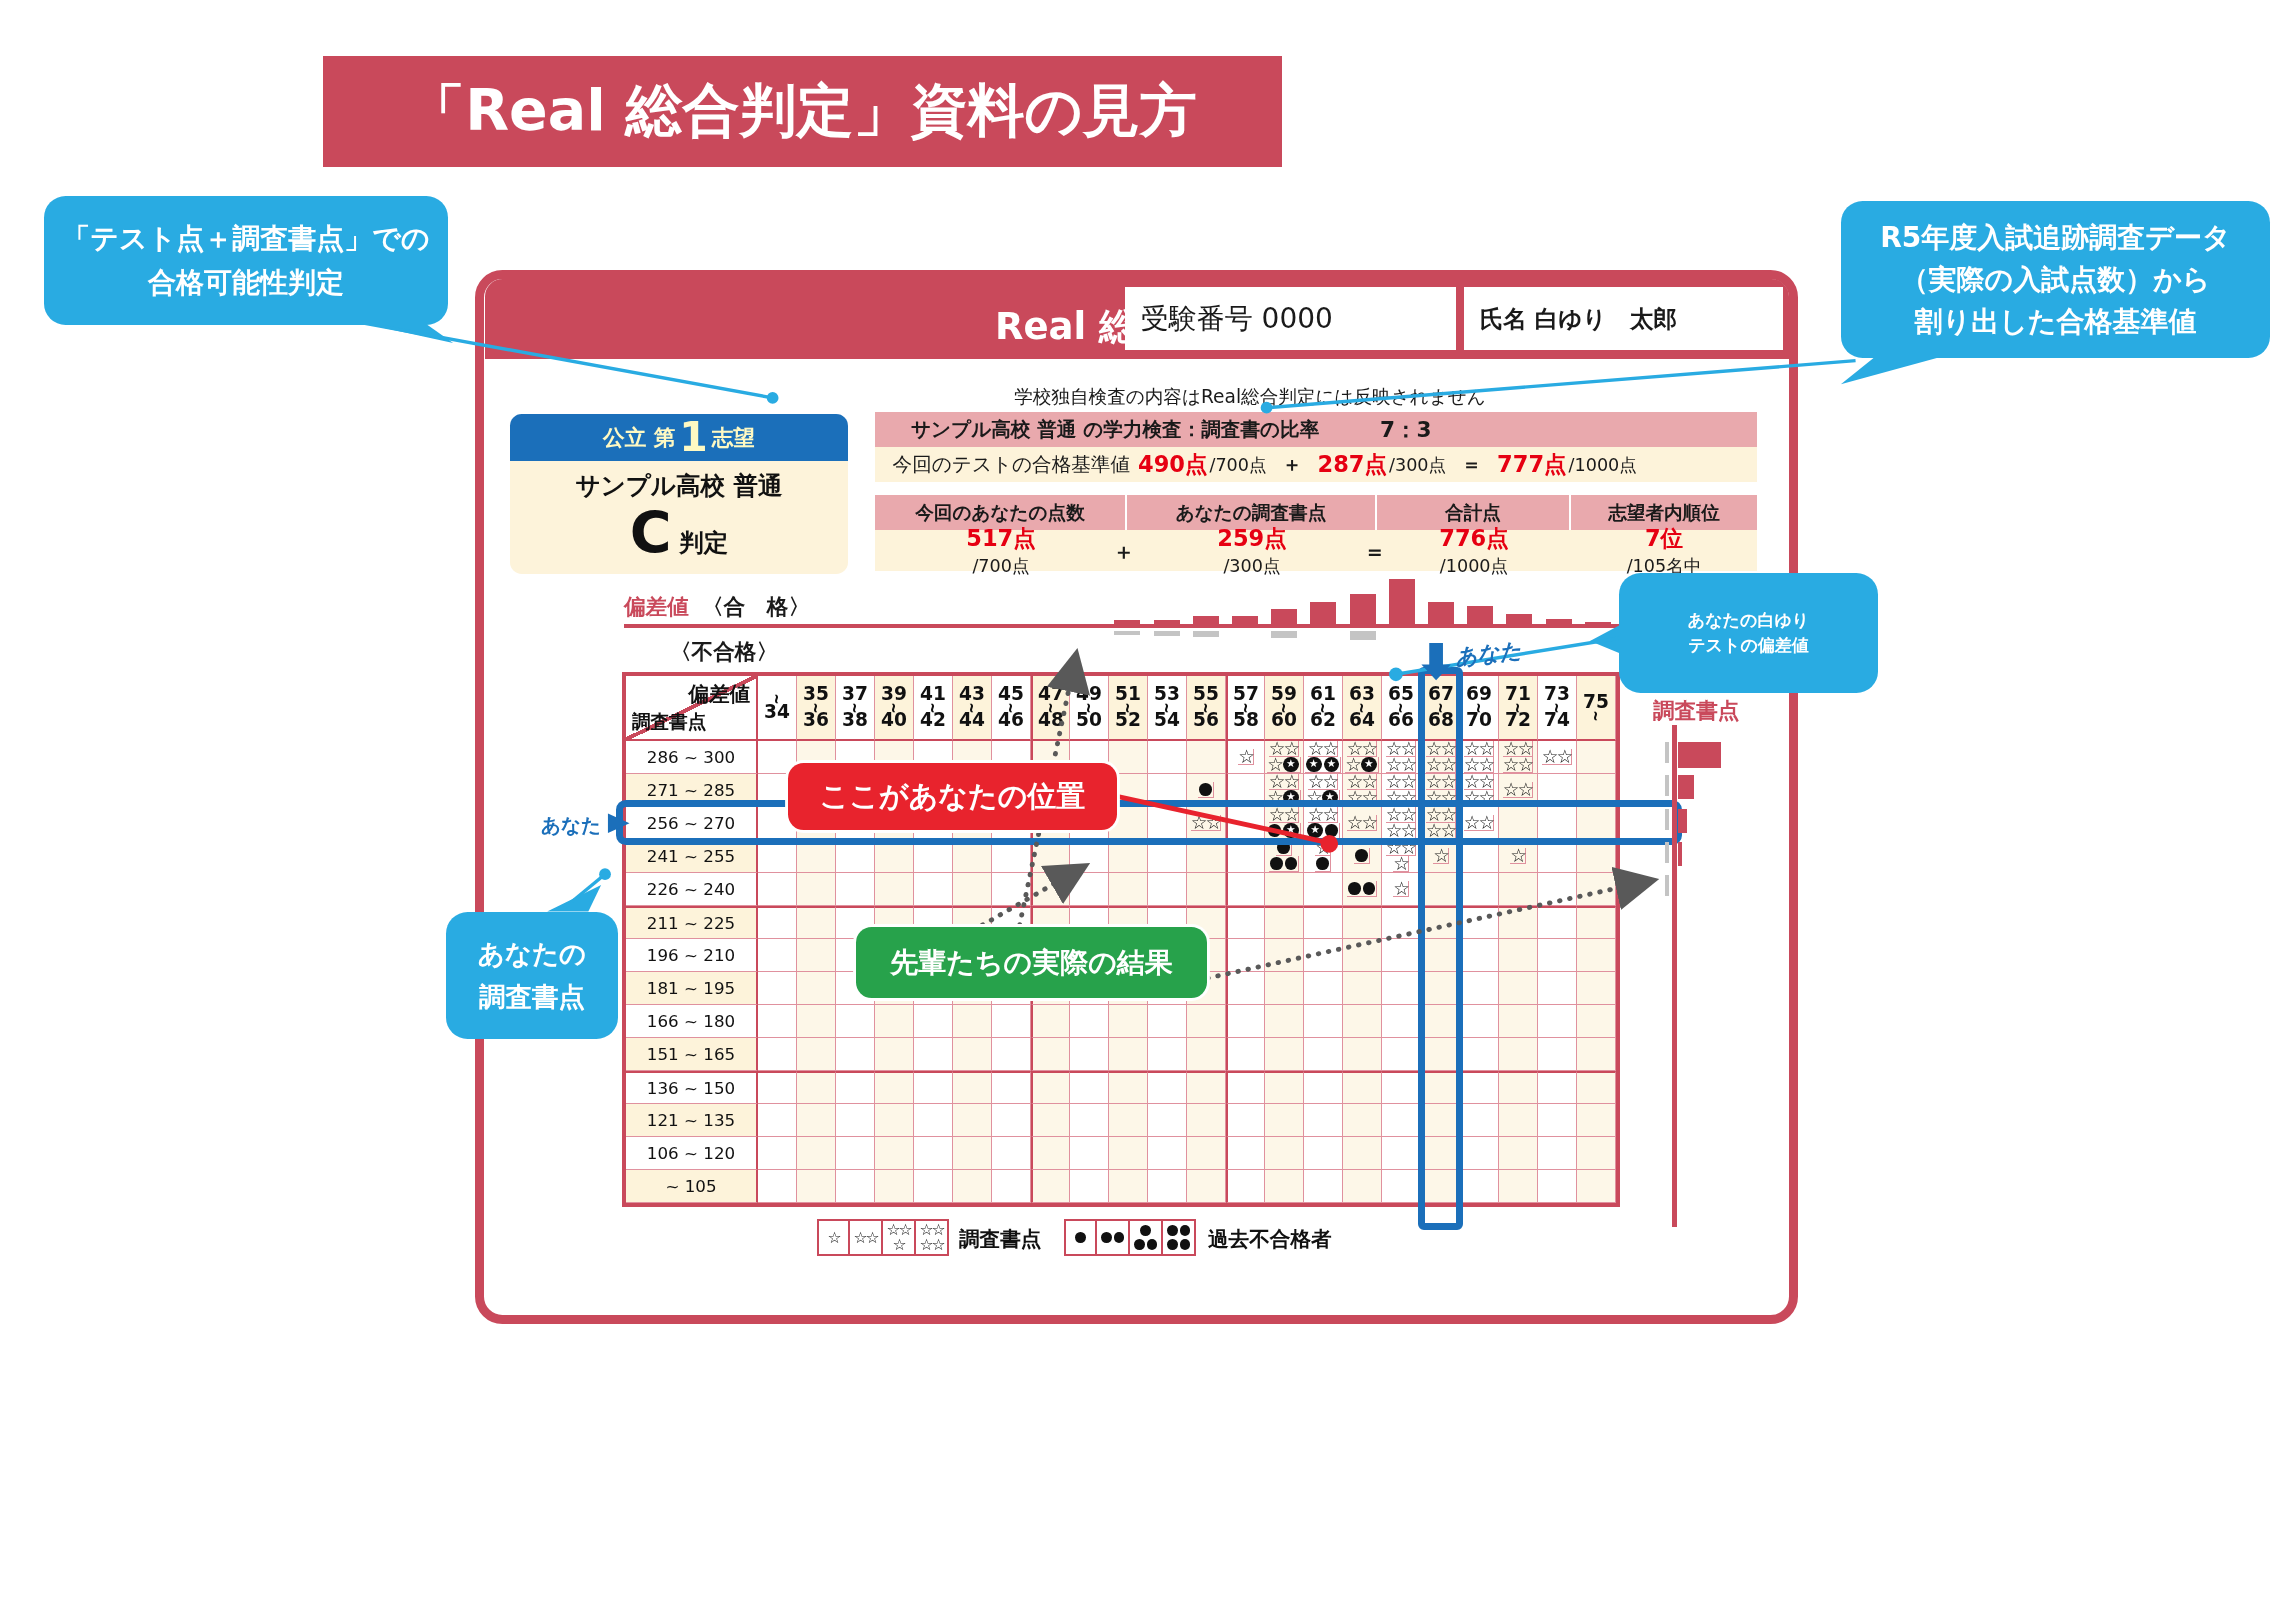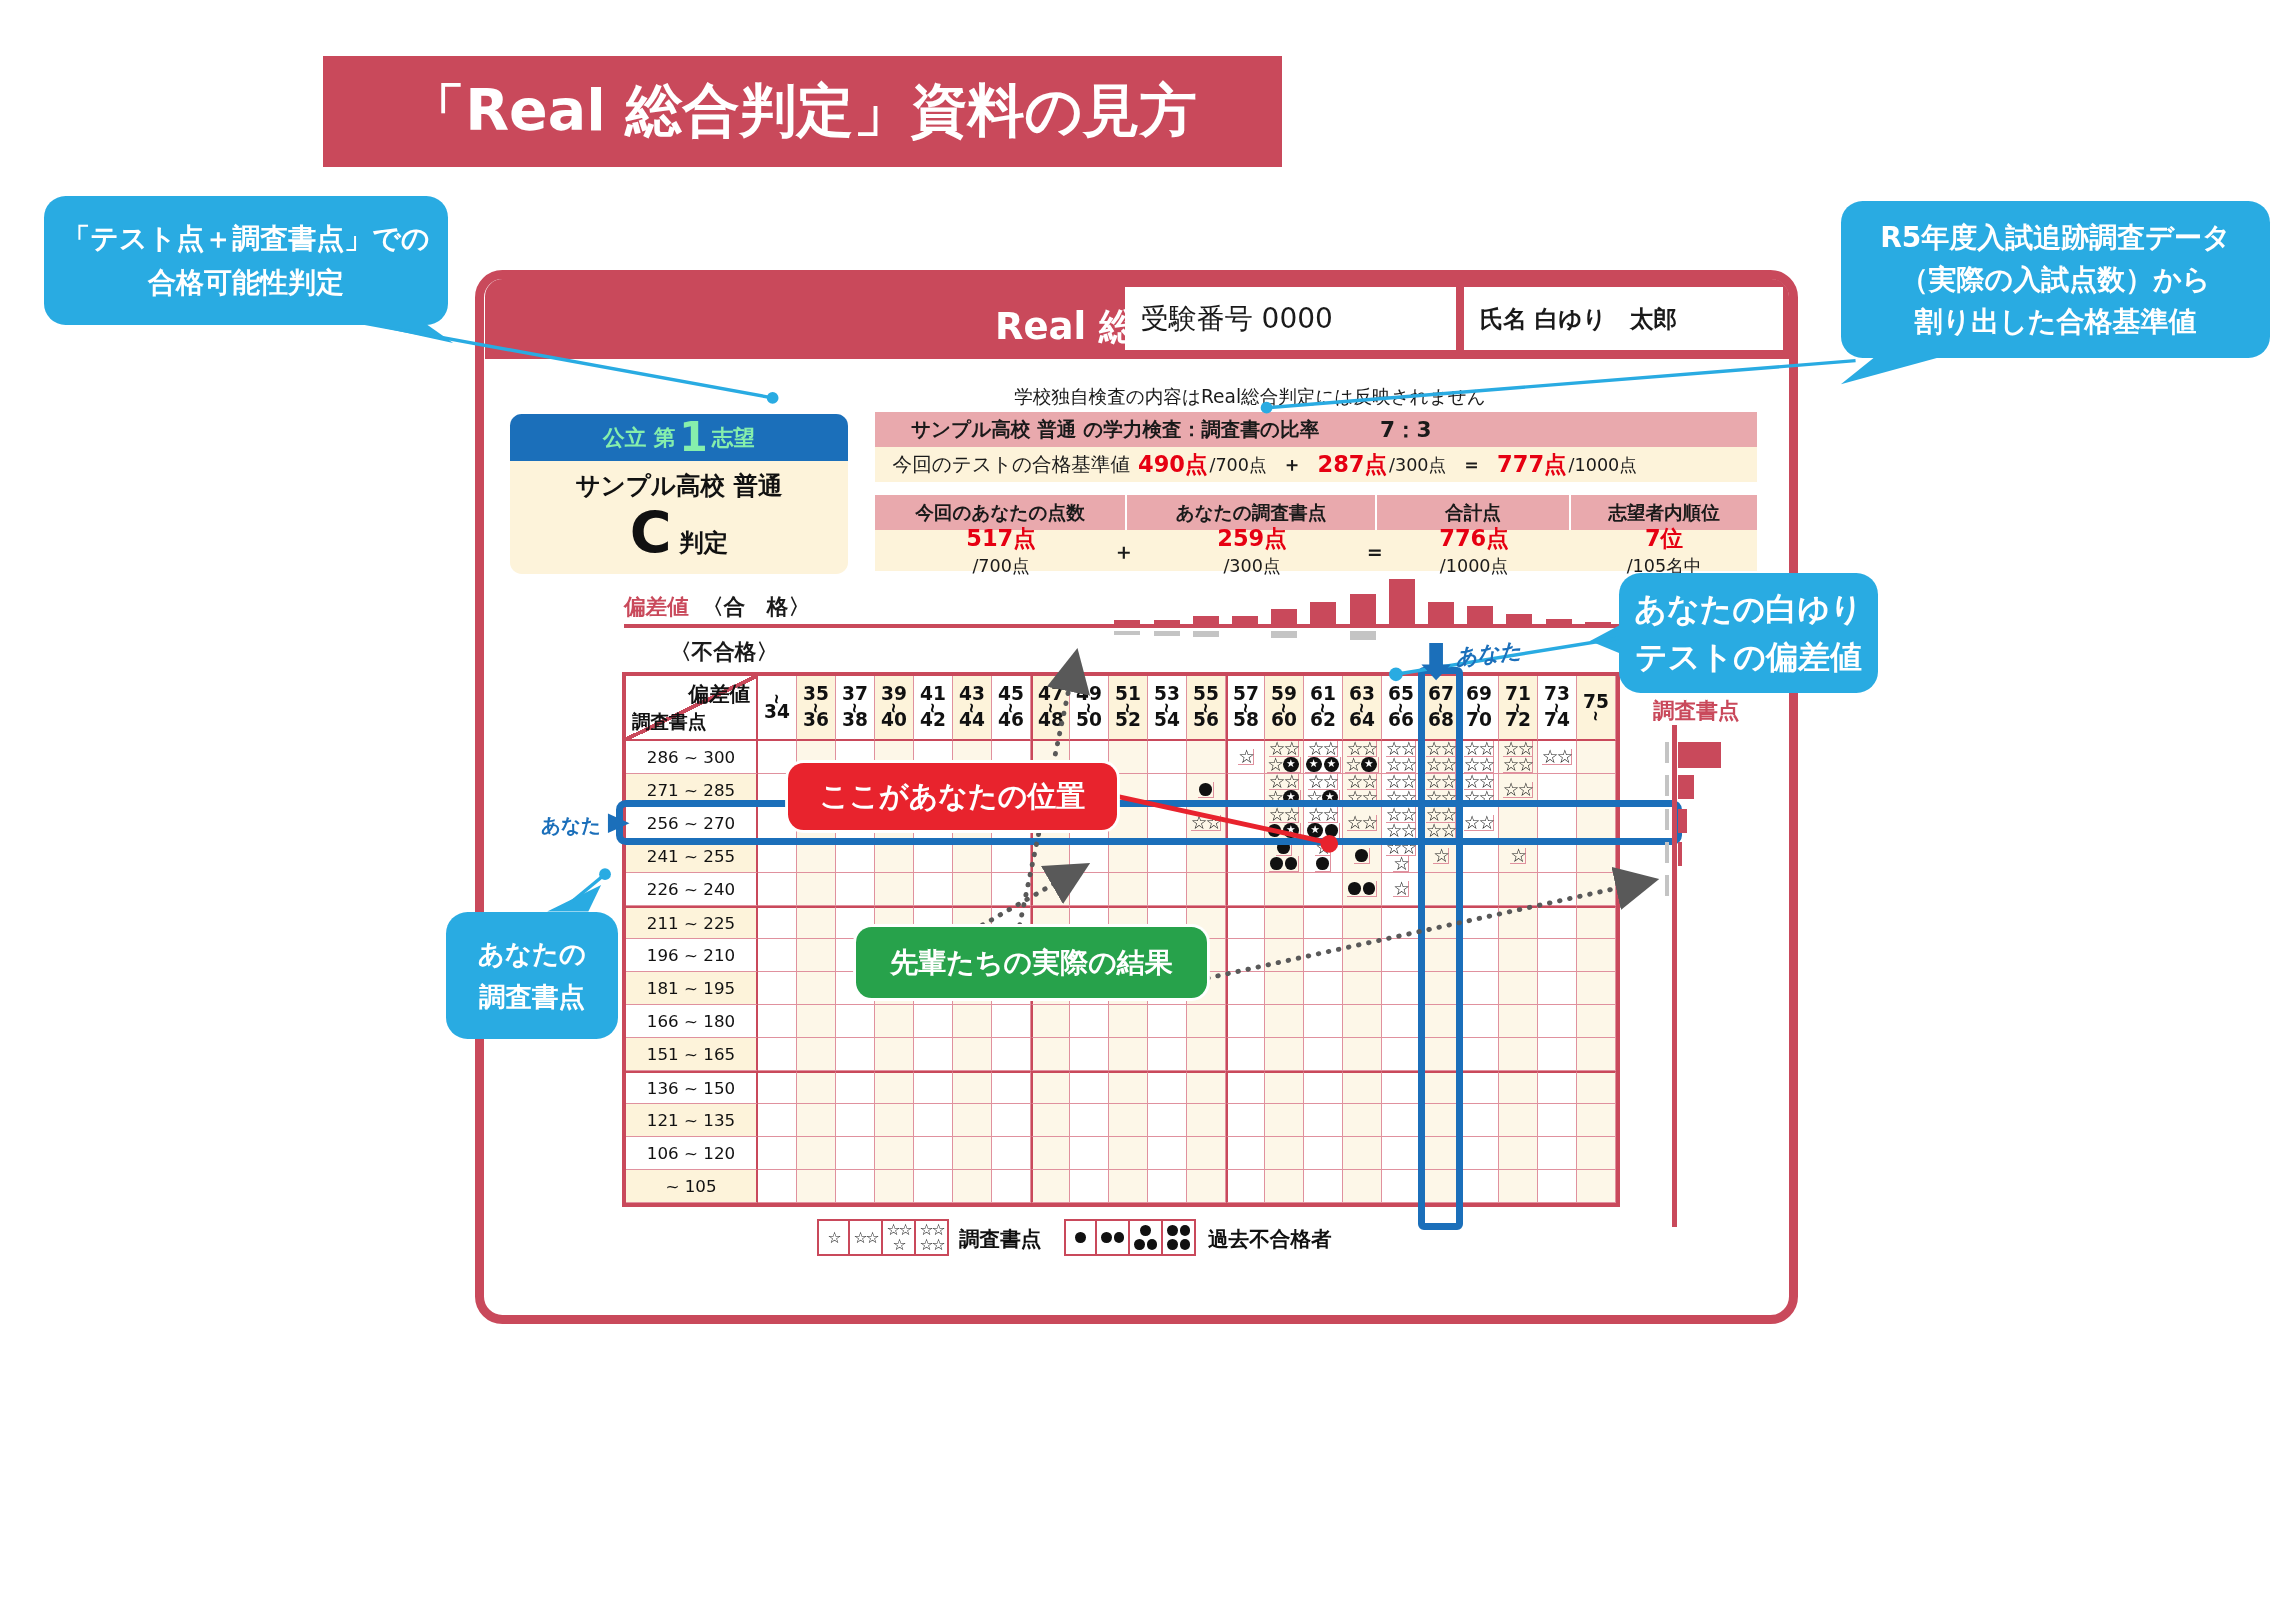--- a/index.html
+++ b/index.html
@@ -14,40 +14,40 @@
 
   
   .banner{left:323px;top:56px;width:959px;height:111px;background:var(--red);
     color:#fff;font-size:57px;font-weight:bold;display:flex;align-items:center;justify-content:center;z-index:1;}
 
   
   .bubble{background:var(--blue);color:#fff;font-weight:bold;border-radius:21.6px;
     display:flex;flex-direction:column;align-items:center;justify-content:center;z-index:4;text-align:center;}
   .bubble-lt{left:44px;top:196px;width:404px;height:129px;font-size:28px;line-height:1.55;}
   .bubble-rt{left:1841px;top:201px;width:429px;height:157px;font-size:28px;line-height:1.5;}
-  .bubble-dev{left:1619px;top:573px;width:259px;height:120px;font-size:32px;line-height:1.5;}
+  .bubble-dev{left:1619px;top:573px;width:259px;height:120px;font-size:17px;line-height:1.5;}
   .bubble-rep{left:446px;top:912px;width:172px;height:127px;font-size:26.5px;line-height:1.6;}
 
   
   .card{left:475px;top:270px;width:1323px;height:1054px;border:9.8px solid var(--red);
     border-radius:27.4px;background:#fff;z-index:1;}
   .card-header{left:485px;top:279px;width:1304px;height:80px;background:var(--red);
     border-radius:17.6px 17.6px 0 0;z-index:1;}
   .logo{left:534px;top:290px;font-size:51px;font-weight:800;color:#fff;font-style:italic;
     letter-spacing:2.9px;text-shadow:2.9px 2.9px 0 #a93a4d;z-index:2;}
   .subtitle{left:995px;top:302px;font-size:37px;font-weight:bold;color:#fff;z-index:2;}
   .idbox{top:287px;height:63px;background:#fff;z-index:2;display:flex;align-items:center;padding-left:15.7px;
     font-size:28px;color:#1a1a1a;}
   .idbox1{left:1125px;width:331px;}
   .idbox2{left:1464px;width:319px;font-weight:bold;font-size:23.5px;}
   .note{left:995px;top:384px;width:510px;font-size:18.6px;color:#1a1a1a;text-align:center;z-index:2;}
 
   
   .judge-head{left:510px;top:414px;width:338px;height:47px;background:var(--dblue);
-    border-radius:11.8px 11.8px 0 0;color:#86efac;display:flex;align-items:center;justify-content:center;z-index:2;}
+    border-radius:11.8px 11.8px 0 0;color:#fef9c3;display:flex;align-items:center;justify-content:center;z-index:2;}
   .judge-head .pre,.judge-head .post{font-size:21.6px;font-weight:bold;}
   .judge-head .big1{font-size:41px;font-weight:bold;margin:0 3.9px;line-height:41px;}
   .judge-body{left:510px;top:461px;width:338px;height:113px;background:var(--cream);
     border-radius:0 0 11.8px 11.8px;z-index:2;display:flex;flex-direction:column;align-items:center;}
   .judge-school{font-size:24.5px;font-weight:bold;color:#111;margin-top:7.8px;}
   .judge-grade{display:flex;align-items:center;}
   .judge-grade .g{font-size:57px;font-weight:bold;color:#111;line-height:63px;}
   .judge-grade .gs{font-size:24.5px;font-weight:bold;color:#111;margin-left:7.8px;margin-top:17.6px;}
 
   

